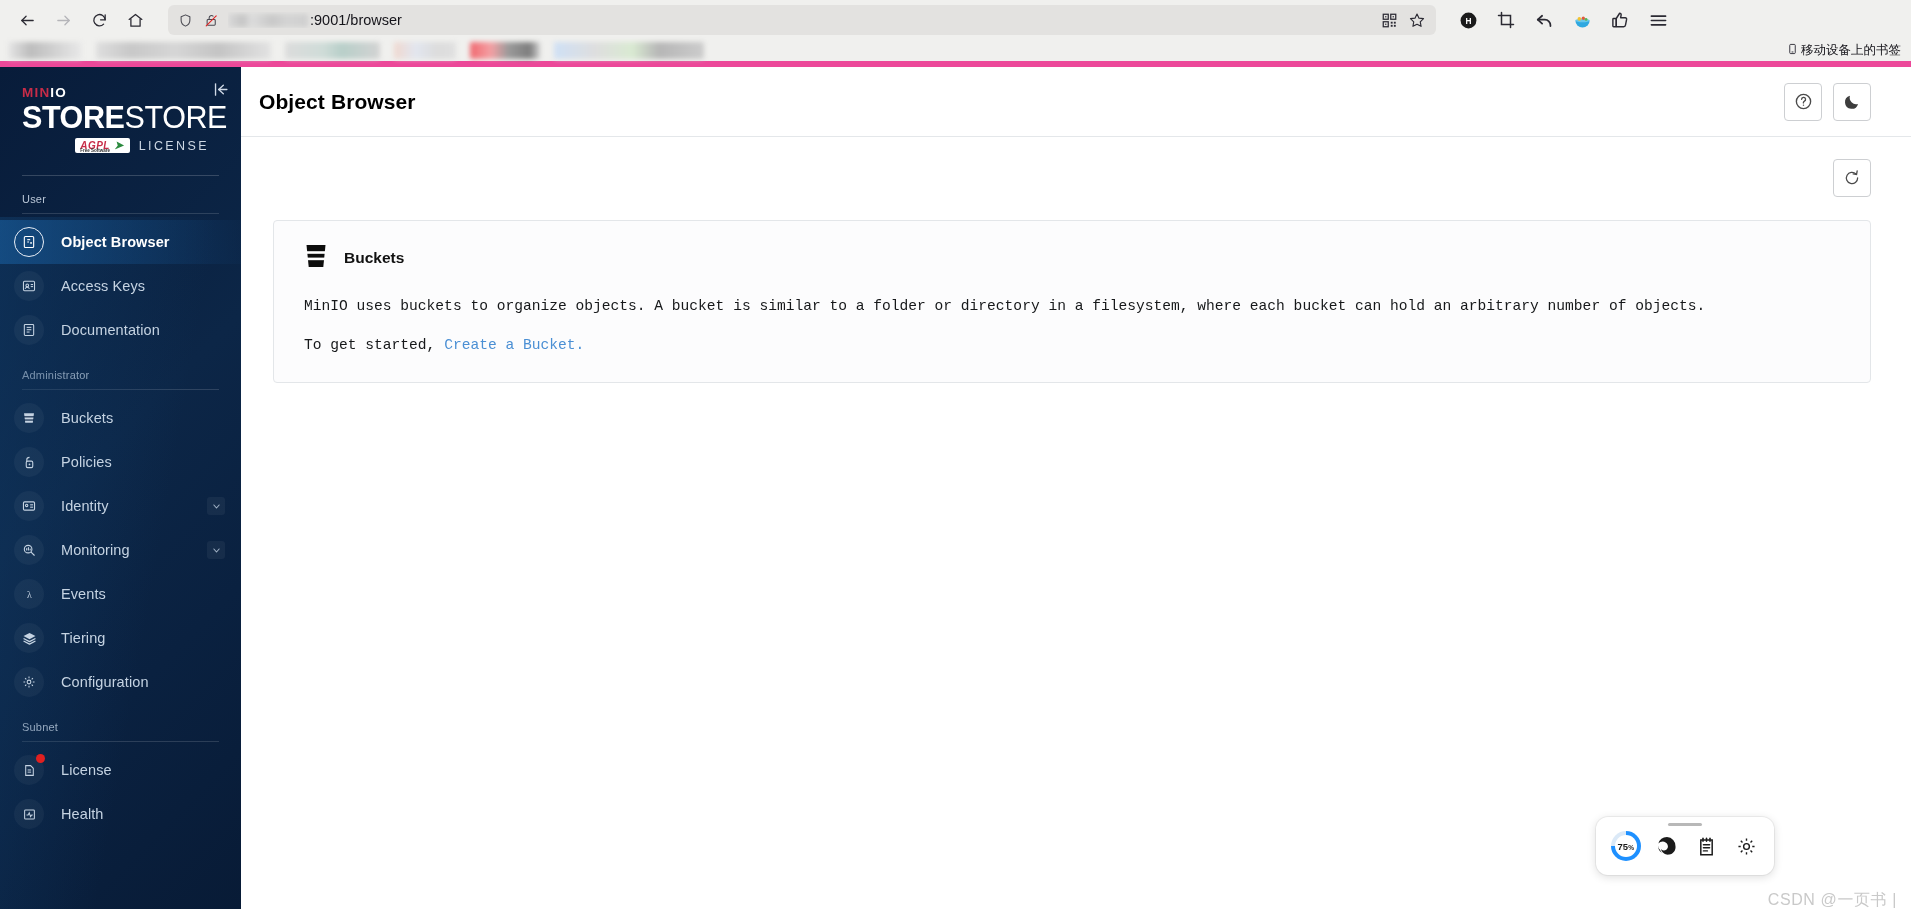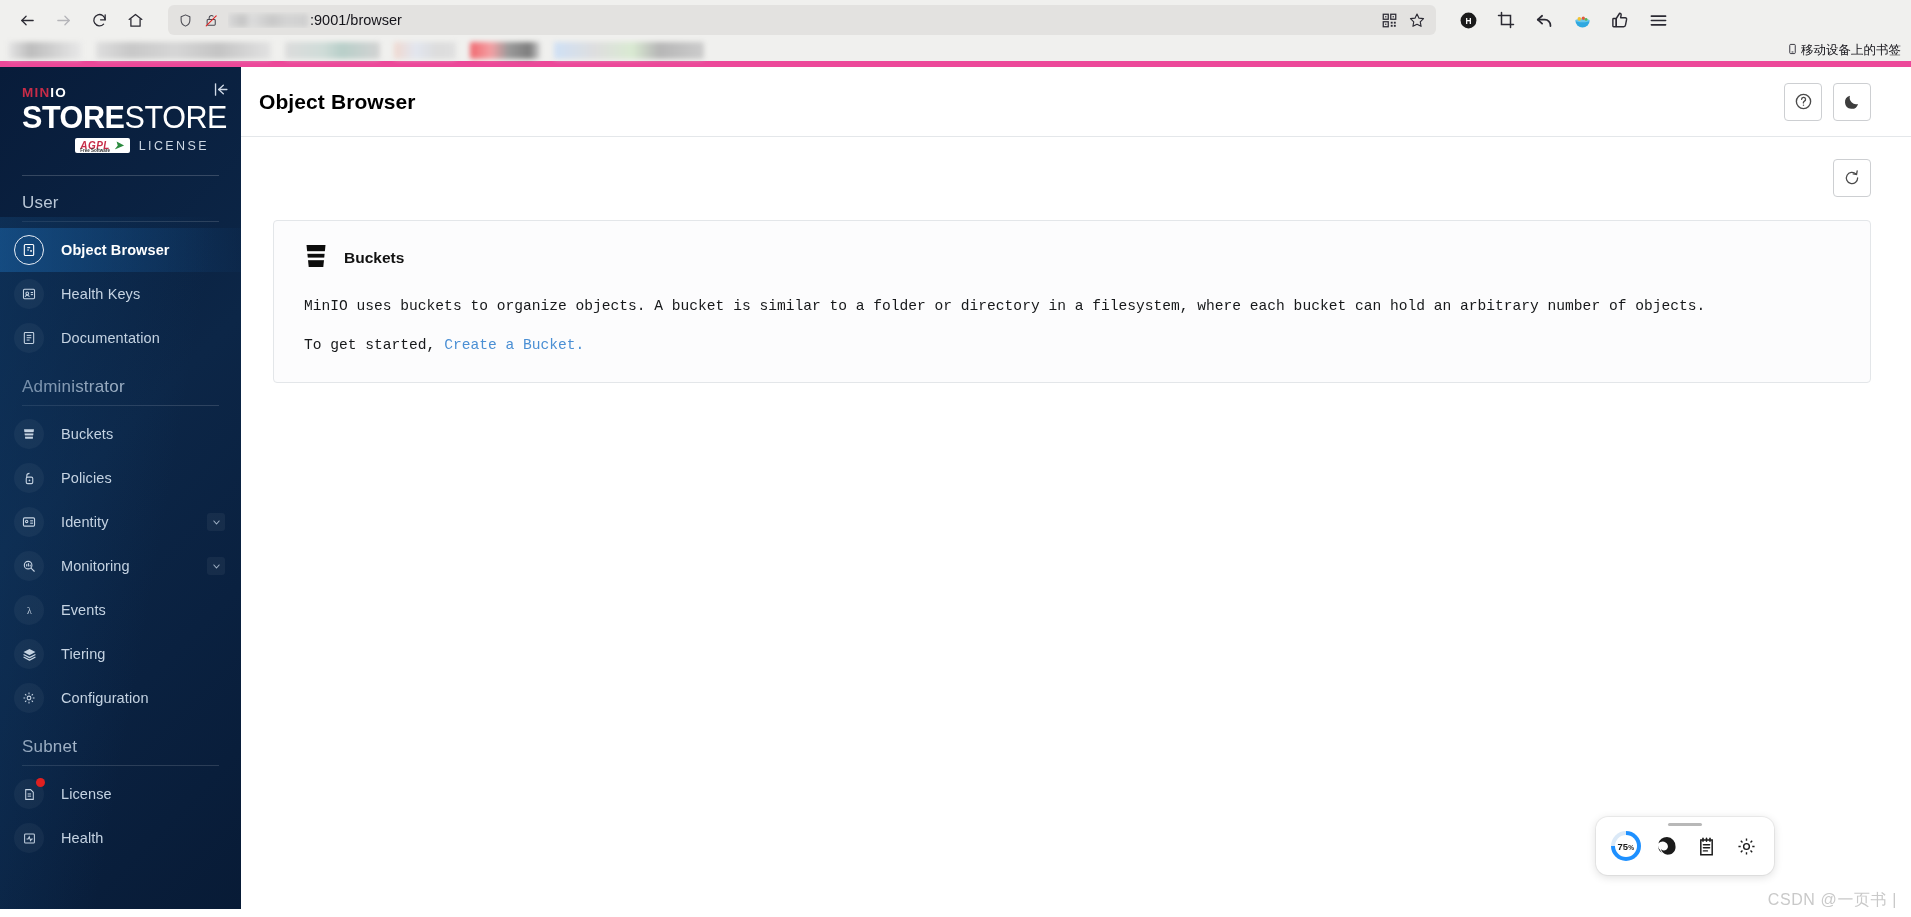--- a/index.html
+++ b/index.html
@@ -108,21 +108,21 @@
     bottom:0px; left:5px; letter-spacing:0;
   }
   .agpl-swoosh { color: #2b8a3e; font-size: 11px; }
   .license-word { font-size: 12.5px; letter-spacing: 2.4px; color: #cdd7e3; }
   .logo-divider {
     height: 1px; background: rgba(255,255,255,0.18);
     margin: 22px 22px 0 22px;
   }
 
   .nav-section-label {
-    font-size: 17px; color: #b9c6d6; padding: 17px 22px 8px 22px;
+    font-size: 11px; color: #b9c6d6; padding: 17px 22px 8px 22px;
     letter-spacing: .2px;
   }
   .nav-divider { height: 1px; background: rgba(255,255,255,0.14); margin: 0 22px 6px 22px; }
 
   .nav-item {
     display: flex; align-items: center; height: 44px; padding: 0 16px 0 14px;
     position: relative; z-index: 2;
   }
   .nav-item.active {
     background: linear-gradient(90deg, rgba(25,95,160,0.58) 0%, rgba(18,68,120,0.38) 70%, rgba(14,50,92,0.2) 100%);
@@ -394,21 +394,21 @@
       <div class="nav-item">
         <span class="nav-icon-wrap">
           <svg width="14" height="14" viewBox="0 0 24 24" fill="none" stroke="#c5d3e2" stroke-width="1.8">
               <rect x="2.5" y="4" width="19" height="16" rx="1.8"></rect>
               <circle cx="9" cy="11" r="2.3"></circle>
               <path d="M5.3 17c.7-1.8 2.1-2.7 3.7-2.7s3 .9 3.7 2.7"></path>
               <line x1="15" y1="9.5" x2="19" y2="9.5"></line>
               <line x1="15" y1="13" x2="19" y2="13"></line>
             </svg>
         </span>
-        <span class="nav-label">Health Keys</span>
+        <span class="nav-label">Access Keys</span>
       </div>
 
       <div class="nav-item">
         <span class="nav-icon-wrap">
           <svg width="14" height="14" viewBox="0 0 24 24" fill="none" stroke="#c5d3e2" stroke-width="1.8">
               <rect x="4" y="2.5" width="16" height="19" rx="1.6"></rect>
               <line x1="8" y1="7.5" x2="16" y2="7.5"></line>
               <line x1="8" y1="11.5" x2="16" y2="11.5"></line>
               <line x1="8" y1="15.5" x2="13" y2="15.5"></line>
             </svg>

